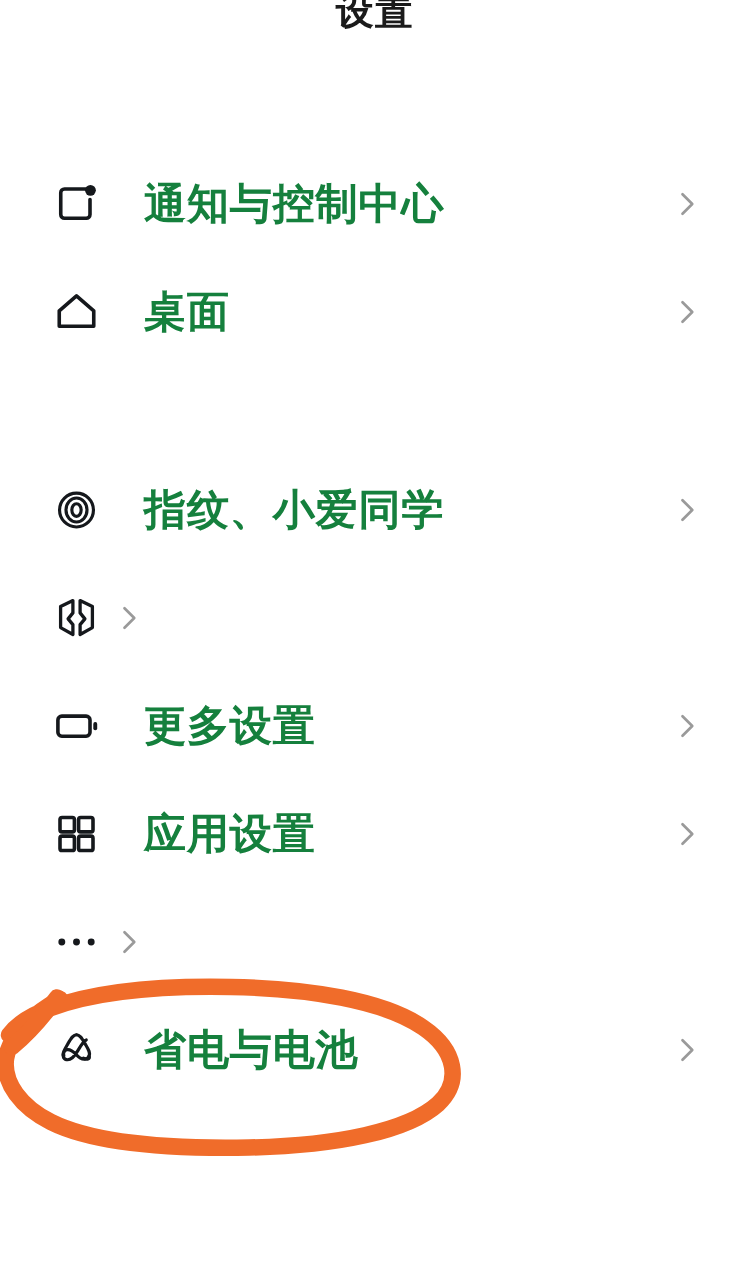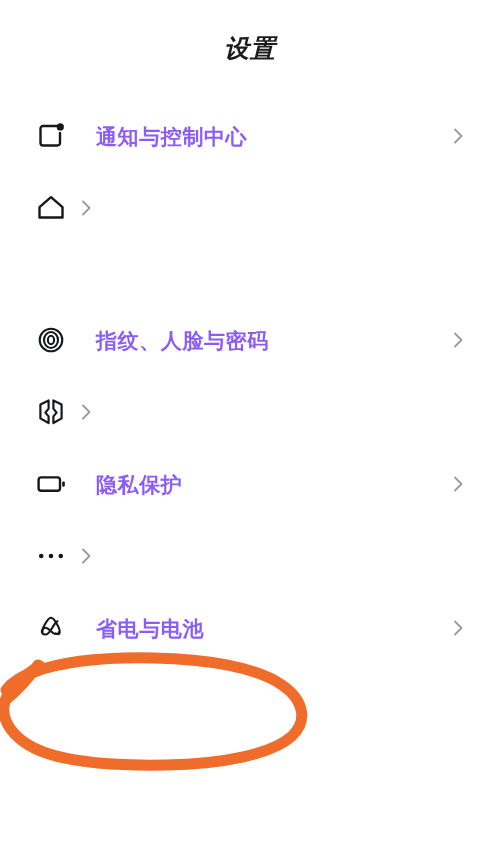--- a/index.html
+++ b/index.html
@@ -19,24 +19,23 @@
   
   .screen {
     position: relative;
     width: 500px;
     height: 847px;
     background: #ffffff;
   }
   .header {
     height: 100px;
     display: flex;
-    align-items: center;
+    align-items: flex-start;
     justify-content: center;
     box-sizing: border-box;
-    font-style: italic;
   }
   .header-title {
     font-size: 25px;
     font-weight: 700;
     color: #1b1b1b;
     letter-spacing: 1px;
     line-height: 1;
     margin-top: -4px;
   }
 
@@ -61,23 +60,23 @@
   .row-icon {
     width: 46px;
     min-width: 46px;
     height: 46px;
     display: flex;
     align-items: center;
     justify-content: center;
   }
   .row-label {
     flex: 1;
-    font-size: 21px;
+    font-size: 28px;
     font-weight: 700;
-    color: #8b5cf6;
+    color: #15803d;
     letter-spacing: 0.6px;
     margin-left: 22px;
     line-height: 1;
   }
   .row-chevron {
     width: 24px;
     min-width: 24px;
     height: 24px;
     display: flex;
     align-items: center;
@@ -135,20 +134,21 @@
           </svg>
         </div>
       </div>
 
       <div class="row">
         <div class="row-icon">
           <svg width="34" height="34" viewBox="0 0 34 34">
             <path d="M5.5 16.2 L17 6.2 L28.5 16.2 V26.5 H5.5 Z" fill="none" stroke="#15181c" stroke-width="2.4" stroke-linecap="round" stroke-linejoin="round"></path>
           </svg>
         </div>
+        <div class="row-label">桌面</div>
         <div class="row-chevron">
           <svg width="20" height="20" viewBox="0 0 20 20">
             <path d="M7 3.5 L13.5 10 L7 16.5" fill="none" stroke="#9a9a9a" stroke-width="1.8" stroke-linecap="round" stroke-linejoin="round"></path>
           </svg>
         </div>
       </div>
 
     </div>
 
     <div class="group-gap"></div>
@@ -156,21 +156,21 @@
     <div class="group">
 
       <div class="row">
         <div class="row-icon">
           <svg width="34" height="34" viewBox="0 0 34 34">
             <circle cx="17" cy="17" r="11.3" fill="none" stroke="#15181c" stroke-width="2.1"></circle>
             <ellipse cx="17" cy="17" rx="7" ry="8" fill="none" stroke="#15181c" stroke-width="2.1"></ellipse>
             <ellipse cx="17" cy="17" rx="3.1" ry="4.2" fill="none" stroke="#15181c" stroke-width="2.1"></ellipse>
           </svg>
         </div>
-        <div class="row-label">指纹、人脸与密码</div>
+        <div class="row-label">指纹、小爱同学</div>
         <div class="row-chevron">
           <svg width="20" height="20" viewBox="0 0 20 20">
             <path d="M7 3.5 L13.5 10 L7 16.5" fill="none" stroke="#9a9a9a" stroke-width="1.8" stroke-linecap="round" stroke-linejoin="round"></path>
           </svg>
         </div>
       </div>
 
 
       <div class="row">
         <div class="row-icon">
@@ -186,28 +186,44 @@
         </div>
       </div>
 
       <div class="row">
         <div class="row-icon">
           <svg width="34" height="34" viewBox="0 0 34 34">
             <rect x="4.6" y="10.4" width="21.4" height="13.4" rx="2.6" fill="none" stroke="#15181c" stroke-width="2.4"></rect>
             <rect x="28.2" y="14.4" width="2.6" height="5.4" rx="1.2" fill="#15181c"></rect>
           </svg>
         </div>
-        <div class="row-label">隐私保护</div>
-        <div class="row-chevron">
-          <svg width="20" height="20" viewBox="0 0 20 20">
-            <path d="M7 3.5 L13.5 10 L7 16.5" fill="none" stroke="#9a9a9a" stroke-width="1.8" stroke-linecap="round" stroke-linejoin="round"></path>
-          </svg>
-        </div>
-      </div>
-
+        <div class="row-label">更多设置</div>
+        <div class="row-chevron">
+          <svg width="20" height="20" viewBox="0 0 20 20">
+            <path d="M7 3.5 L13.5 10 L7 16.5" fill="none" stroke="#9a9a9a" stroke-width="1.8" stroke-linecap="round" stroke-linejoin="round"></path>
+          </svg>
+        </div>
+      </div>
+
+      <div class="row">
+        <div class="row-icon">
+          <svg width="34" height="34" viewBox="0 0 34 34">
+            <rect x="6" y="6" width="9.6" height="9.6" rx="1.4" fill="none" stroke="#15181c" stroke-width="2.4"></rect>
+            <rect x="18.4" y="6" width="9.6" height="9.6" rx="1.4" fill="none" stroke="#15181c" stroke-width="2.4"></rect>
+            <rect x="6" y="18.4" width="9.6" height="9.6" rx="1.4" fill="none" stroke="#15181c" stroke-width="2.4"></rect>
+            <rect x="18.4" y="18.4" width="9.6" height="9.6" rx="1.4" fill="none" stroke="#15181c" stroke-width="2.4"></rect>
+          </svg>
+        </div>
+        <div class="row-label">应用设置</div>
+        <div class="row-chevron">
+          <svg width="20" height="20" viewBox="0 0 20 20">
+            <path d="M7 3.5 L13.5 10 L7 16.5" fill="none" stroke="#9a9a9a" stroke-width="1.8" stroke-linecap="round" stroke-linejoin="round"></path>
+          </svg>
+        </div>
+      </div>
 
       <div class="row">
         <div class="row-icon">
           <svg width="34" height="34" viewBox="0 0 34 34">
             <circle cx="7.2" cy="17" r="2.3" fill="#15181c"></circle>
             <circle cx="17" cy="17" r="2.3" fill="#15181c"></circle>
             <circle cx="26.8" cy="17" r="2.3" fill="#15181c"></circle>
           </svg>
         </div>
         <div class="row-chevron">

